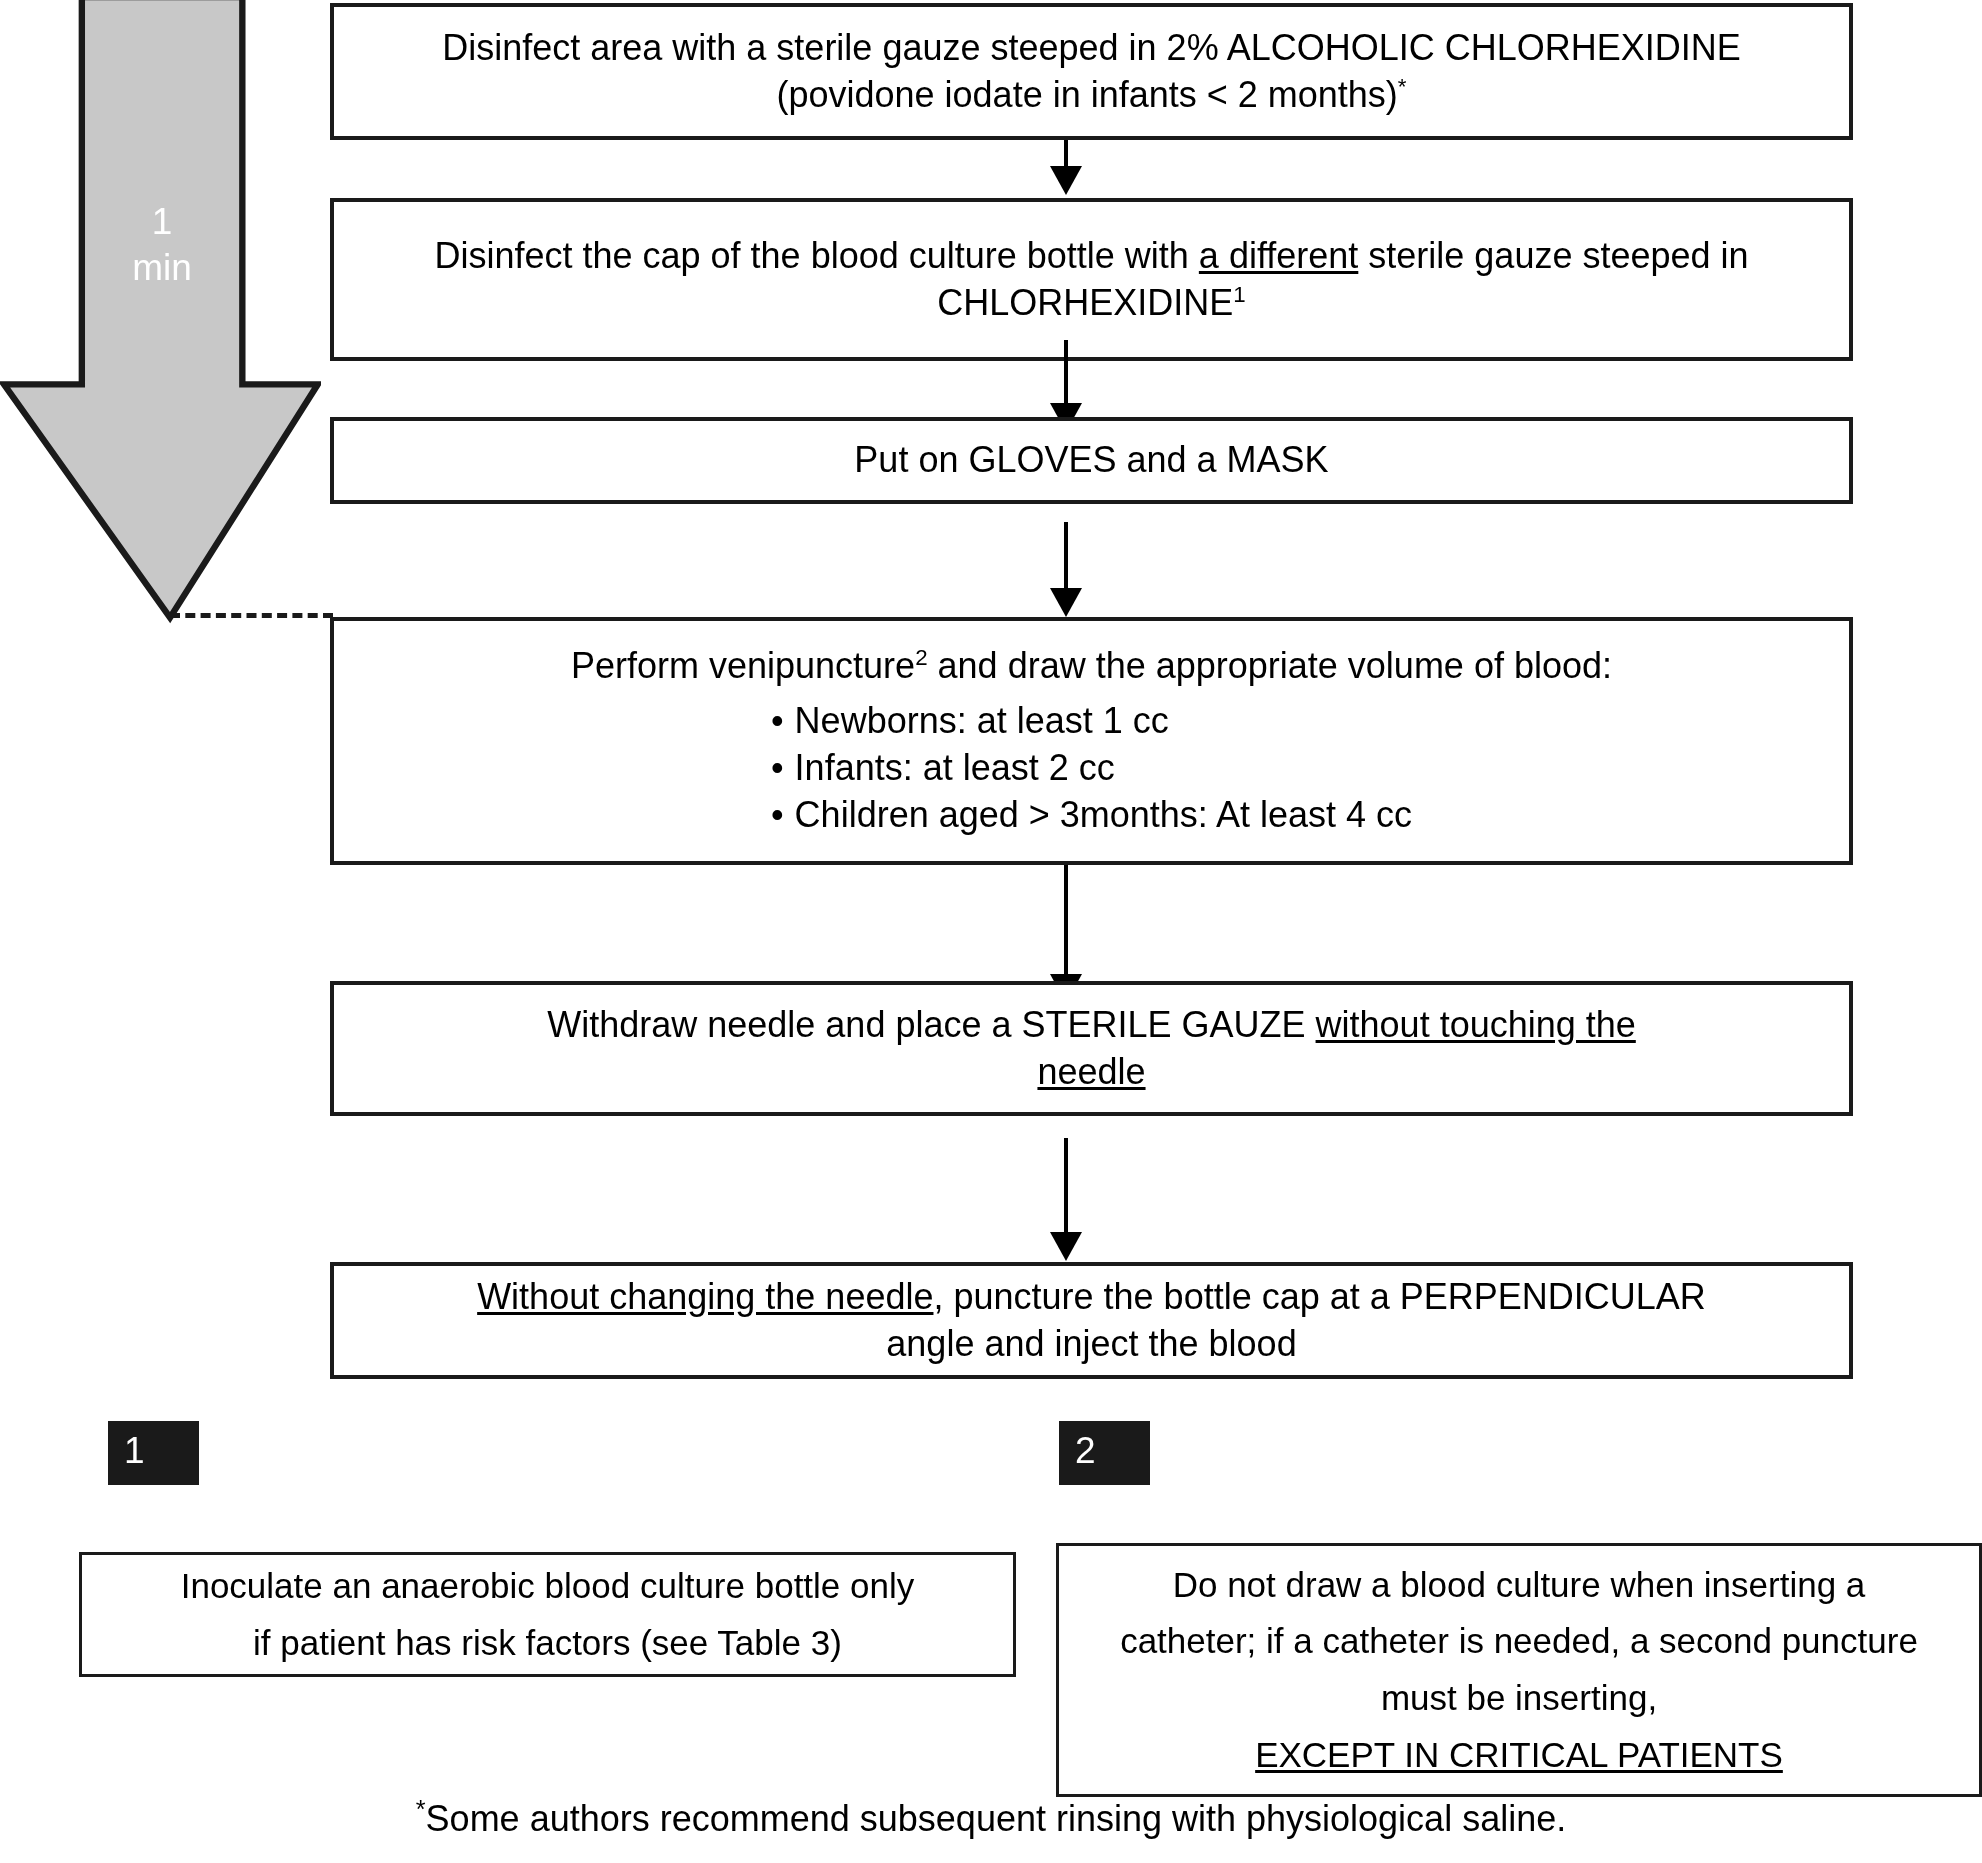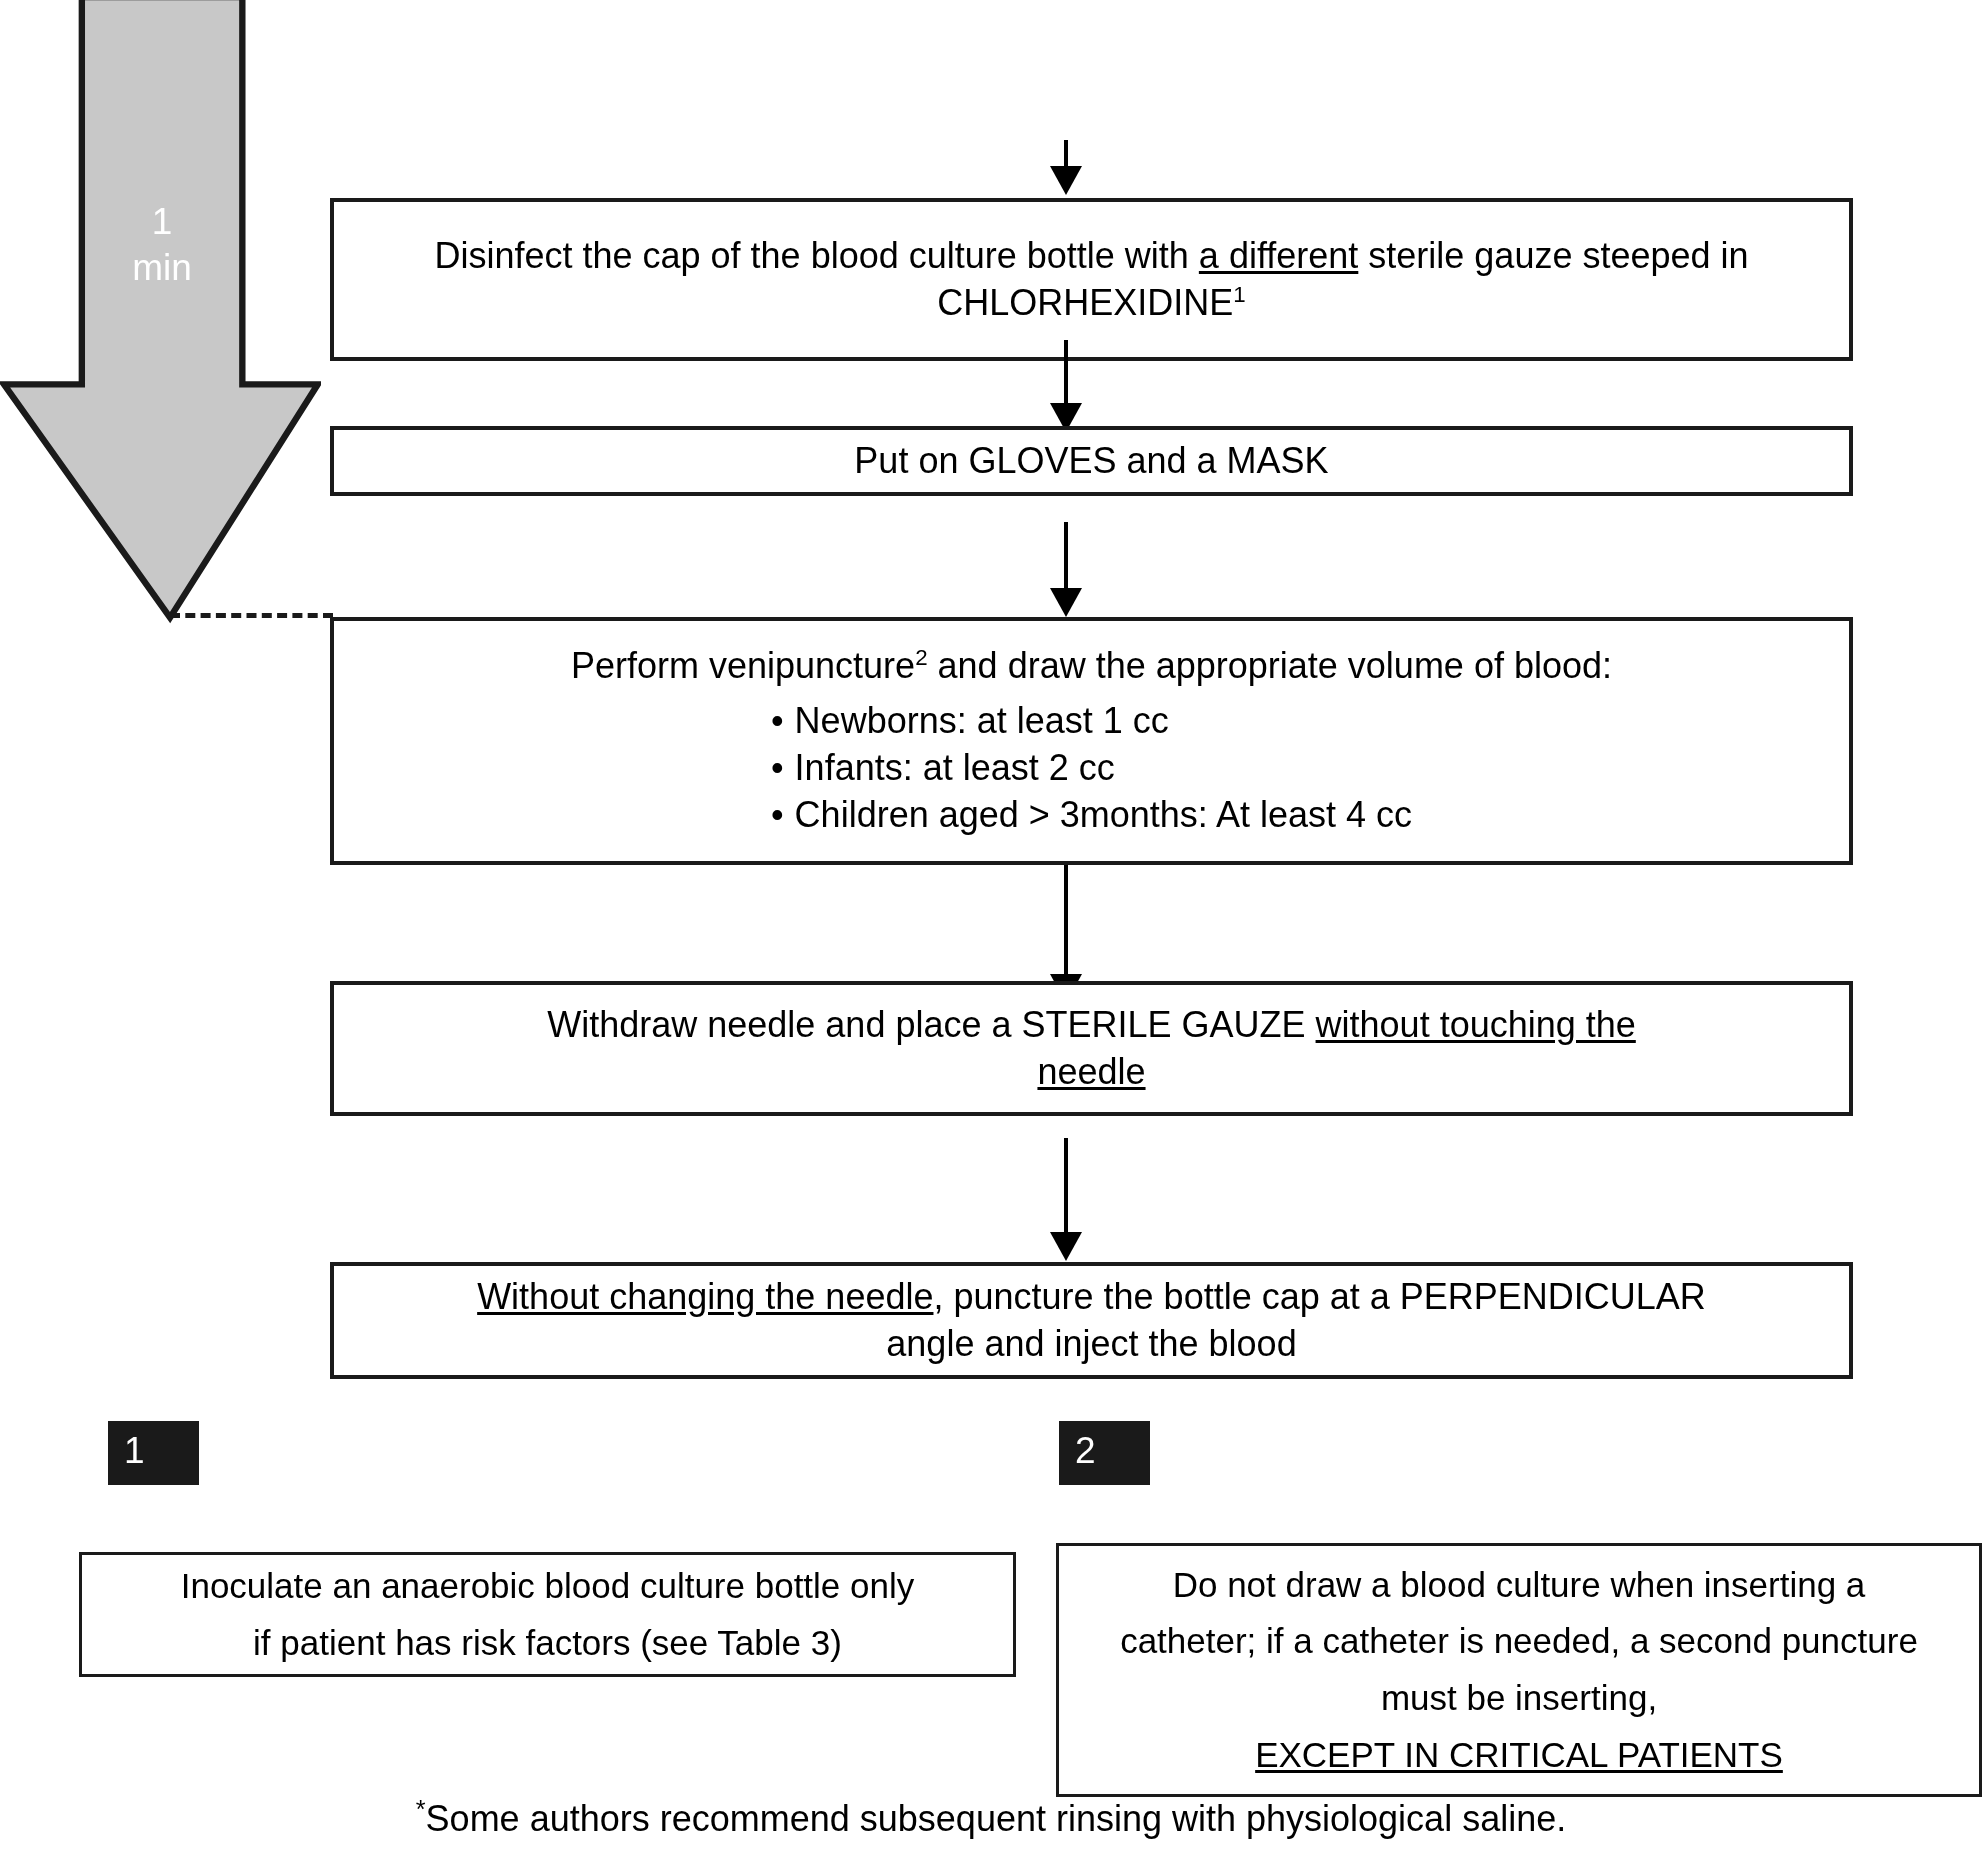--- a/index.html
+++ b/index.html
@@ -8,21 +8,21 @@
   #stage{position:absolute;left:0;top:0;width:1982px;height:1864px;overflow:hidden;background:#fff;}
 
   .box{position:absolute;box-sizing:border-box;border:4px solid #1a1a1a;background:#fff;
        display:flex;align-items:center;justify-content:center;text-align:center;}
   .box .txt{font-size:36px;line-height:1.30;padding:0 20.6px;}
 
   .flow-box{left:330px;width:1523px;}
 
   #box1{top:3.2px;height:137px;}
   #box2{top:198px;height:163px;}
-  #box3{top:426px;height:70px;}
+  #box3{top:417px;height:87px;}
   #box4{top:617px;height:248px;}
   #box5{top:981px;height:135px;}
   #box6{top:1262px;height:117px;}
 
   .bullets{display:block;text-align:left;margin:8px auto 0 auto;width:min-content;white-space:nowrap;}
   .bullets div{padding-left:0;}
   .bullets div::before{content:"\2022";margin-right:11px;}
   .lead{display:block;}
 
   .u{text-decoration:underline;text-underline-offset:3.2px;}
@@ -65,20 +65,26 @@
     <polygon points="103,0 305,0 305,488 400,488 214,782 5,488 103,488" fill="#c8c8c8" stroke="#1a1a1a" stroke-width="8" stroke-linejoin="miter"></polygon>
   </svg>
   <div style="position:absolute;left:82px;top:199px;width:160px;text-align:center;
               color:#ffffff;font-size:37px;line-height:1.25;">
     <div>1</div>
     <div>min</div>
   </div>
 
   <div id="dashline"></div>
 
+  <div class="box flow-box" id="box1">
+    <div class="txt">
+      <span>Disinfect area with a sterile gauze steeped in 2% ALCOHOLIC CHLORHEXIDINE</span><br>
+      <span>(povidone iodate in infants &lt; 2 months)</span><sup>*</sup>
+    </div>
+  </div>
 
   <div class="conn" style="left:1064px;top:140px;height:29px;"></div>
   <div class="connhead" style="left:1050px;top:166px;"></div>
 
   <div class="box flow-box" id="box2">
     <div class="txt">
       <span>Disinfect the cap of the blood culture bottle with </span><span class="u">a different</span><span> sterile gauze steeped in</span><br>
       <span>CHLORHEXIDINE</span><sup>1</sup>
     </div>
   </div>

